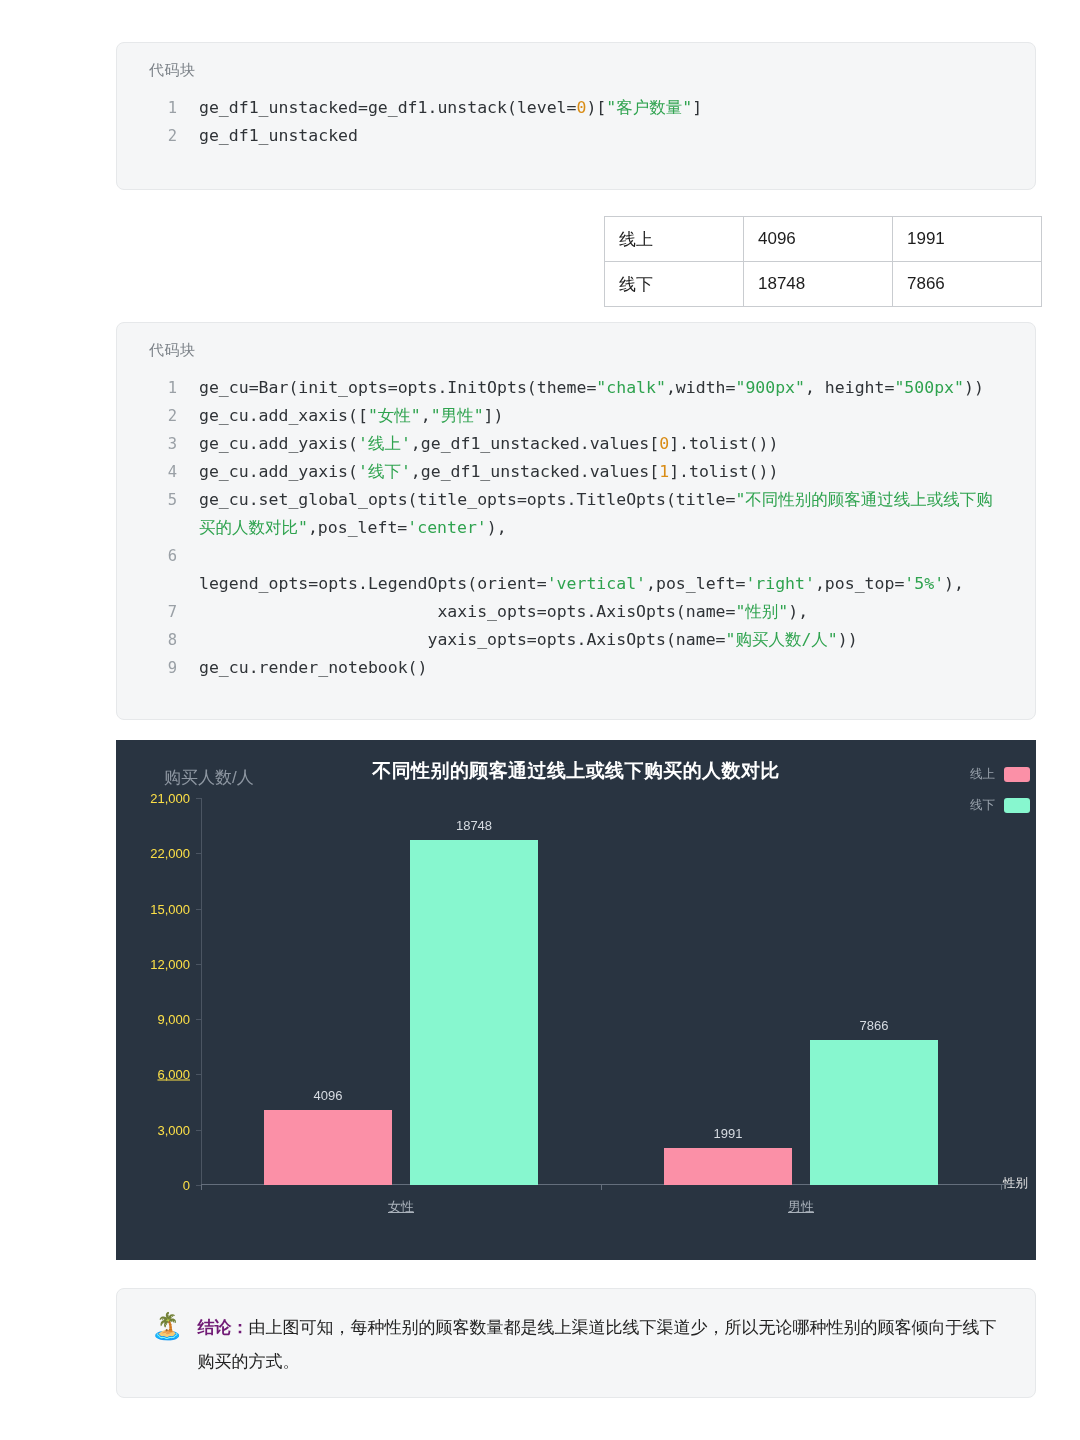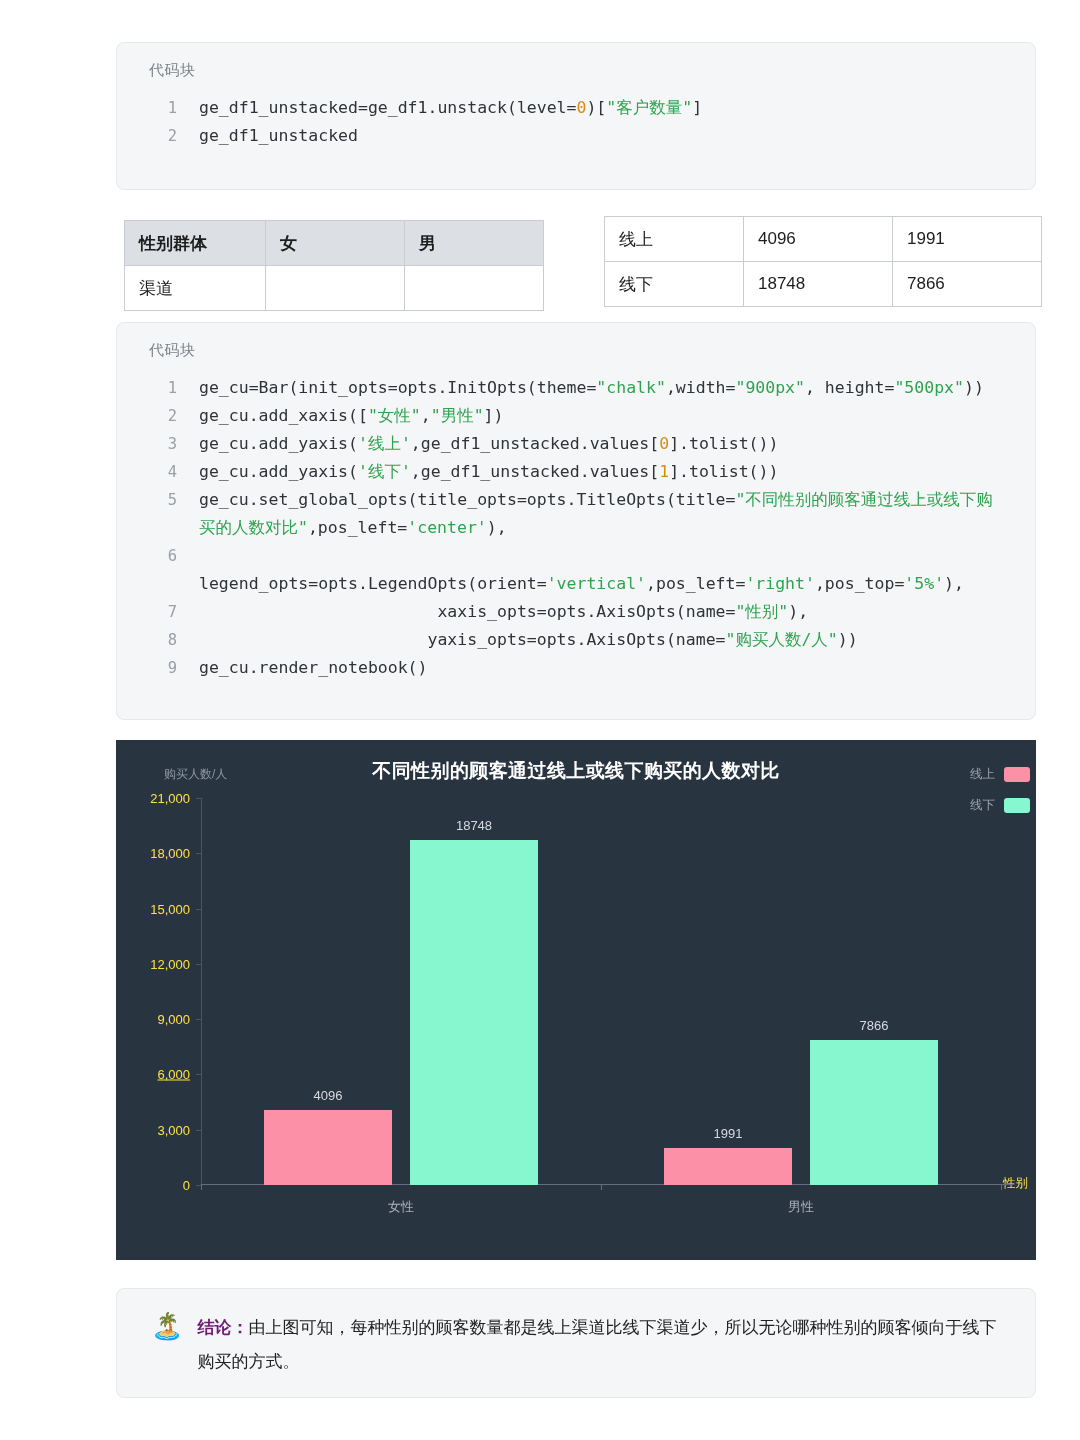--- a/index.html
+++ b/index.html
@@ -90,25 +90,25 @@
   .chart-title{
     position:absolute;left:0;right:0;top:18px;
     text-align:center;
     color:#ffffff;
     font-size:19px;
     font-weight:700;
     letter-spacing:.4px;
   }
   .yaxis-name{
     position:absolute;left:48px;top:26px;
-    color:#8d96a1;font-size:12px;
+    color:#8d96a1;font-size:17px;
   }
   .xaxis-name{
     position:absolute;right:8px;top:435px;
-    color:#fde047;font-size:12.5px;
+    color:#e5e5e5;font-size:12.5px;
   }
   .legend{
     position:absolute;right:6px;top:26px;
     display:flex;flex-direction:column;gap:14px;
   }
   .legend-item{display:flex;align-items:center;gap:9px;justify-content:flex-end;}
   .legend-label{color:#9aa3ad;font-size:12.5px;}
   .legend-swatch{width:26px;height:15px;border-radius:3px;}
 
   .plot{
@@ -135,21 +135,21 @@
     position:absolute;bottom:0;
   }
   .bar-value{
     position:absolute;left:50%;transform:translateX(-50%);
     bottom:100%;margin-bottom:7px;
     color:#d6dbe1;font-size:13px;white-space:nowrap;
   }
   .xtick{
     position:absolute;top:100%;margin-top:13px;
     transform:translateX(-50%);
-    color:#aab2bb;font-size:13px;white-space:nowrap;
+    color:#aab2bb;font-size:13px;white-space:nowrap;text-decoration:underline;
   }
   .xtick-mark{
     position:absolute;top:100%;width:1px;height:5px;background:#646e7c;
   }
 
   
   .concl-card{
     position:absolute;
     left:80px;top:1288px;width:920px;height:110px;
     background:#f5f6f7;
@@ -169,36 +169,20 @@
 </head>
 <body>
 
 <div class="page">
 
   <div class="code-card" id="code-card-1" style="left:80px;top:42px;width:920px;height:148px;">
     <div class="card-label">代码块</div>
     <div class="code-lines" id="cb1-lines"><div class="cl"><span class="gutter">1</span><span class="code-text"><span>ge_df1_unstacked=ge_df1.unstack(level=</span><span class="tok-num">0</span><span>)[</span><span class="tok-str">"客户数量"</span><span>]</span></span></div><div class="cl"><span class="gutter">2</span><span class="code-text"><span>ge_df1_unstacked</span></span></div></div>
   </div>
 
-  <table class="tbl" id="tbl-left">
-    <thead>
-      <tr>
-        <th class="c0">性别群体</th>
-        <th class="c1">女</th>
-        <th class="c2">男</th>
-      </tr>
-    </thead>
-    <tbody>
-      <tr>
-        <td class="c0">渠道</td>
-        <td class="c1"></td>
-        <td class="c2"></td>
-      </tr>
-    </tbody>
-  </table>
 
   <table class="tbl" id="tbl-right">
     <tbody>
       <tr>
         <td class="c0 toprule">线上</td>
         <td class="c1 toprule">4096</td>
         <td class="c2 toprule">1991</td>
       </tr>
       <tr>
         <td class="c0">线下</td>
@@ -238,21 +222,21 @@
         <div class="ytick" style="top: 331.714px;">3,000</div>
         <div class="ytick-mark" style="top: 331.714px;"></div>
         <div class="ytick" style="top: 276.429px; text-decoration: underline;">6,000</div>
         <div class="ytick-mark" style="top: 276.429px;"></div>
         <div class="ytick" style="top: 221.143px;">9,000</div>
         <div class="ytick-mark" style="top: 221.143px;"></div>
         <div class="ytick" style="top: 165.857px;">12,000</div>
         <div class="ytick-mark" style="top: 165.857px;"></div>
         <div class="ytick" style="top: 110.571px;">15,000</div>
         <div class="ytick-mark" style="top: 110.571px;"></div>
-        <div class="ytick" style="top: 55.2857px;">18,000</div>
+        <div class="ytick" style="top: 55.2857px;">22,000</div>
         <div class="ytick-mark" style="top: 55.2857px;"></div>
         <div class="ytick" style="top: 0px;">21,000</div>
         <div class="ytick-mark" style="top: 0px;"></div>
         <div class="bar" style="left: 63px; width: 128px; height: 75.4834px; background: rgb(251, 144, 167);">
           <div class="bar-value">4096</div>
         </div>
         <div class="bar" style="left: 209px; width: 128px; height: 345.499px; background: rgb(135, 247, 207);">
           <div class="bar-value">18748</div>
         </div>
         <div class="xtick" style="left: 200px;">女性</div>

